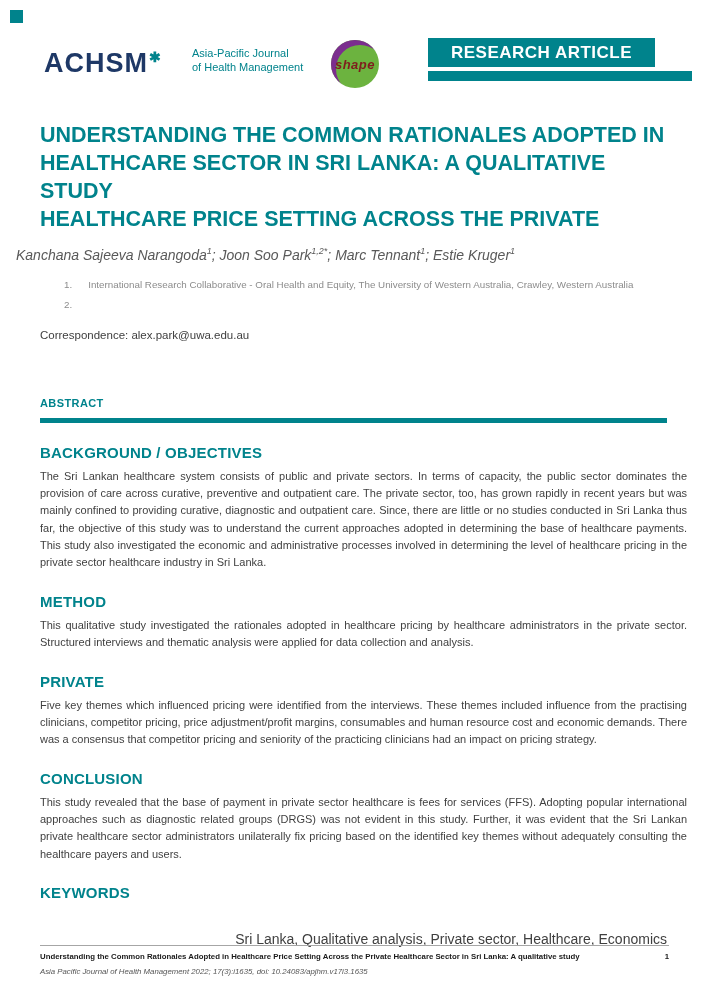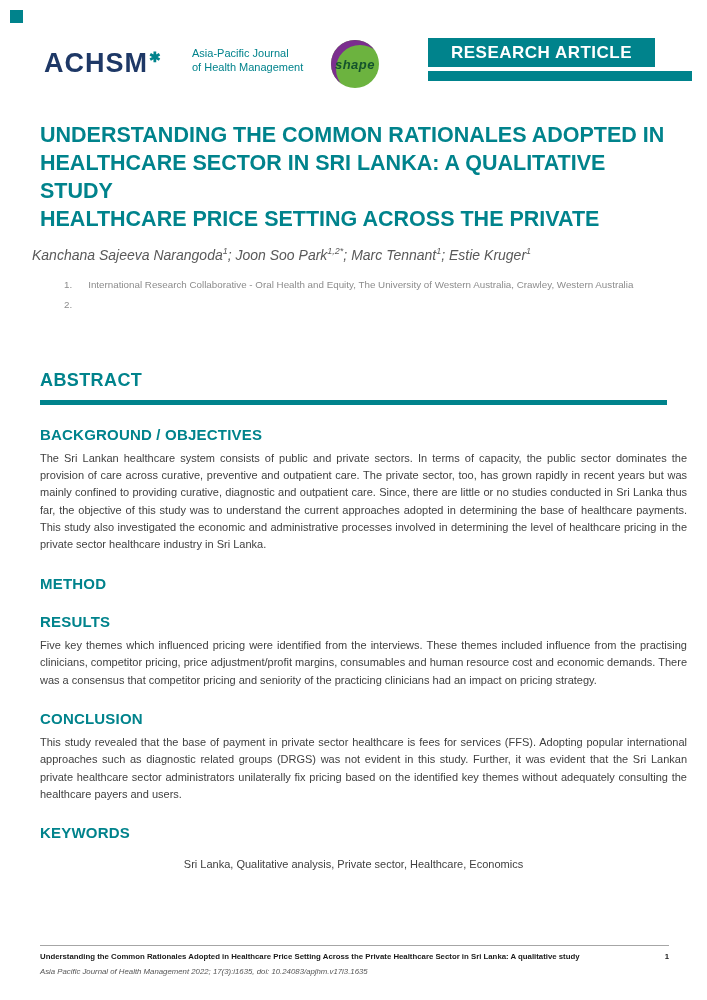--- a/index.html
+++ b/index.html
@@ -41,66 +41,66 @@
     color:var(--teal);font-size:11px;line-height:1.3;
   }
   .shape-logo{
     position:absolute;left:331px;top:40px;
     width:48px;height:48px;border-radius:50%;
     background:var(--green);
     box-shadow:inset 5px 5px 0 0 var(--purple);
     display:flex;align-items:center;justify-content:center;
   }
   .shape-logo span{
-    color:#14532d;font-size:13px;font-weight:bold;font-style:italic;
+    color:#7f1d1d;font-size:13px;font-weight:bold;font-style:italic;
     letter-spacing:.5px;
   }
   .ra-block{position:absolute;right:15px;top:38px;width:264px;}
   .ra-banner{
     width:227px;height:29px;background:var(--teal);
     color:#fff;font-size:17px;font-weight:bold;letter-spacing:.5px;
     line-height:29px;text-align:center;
   }
   .ra-strip{margin-top:4px;width:264px;height:10px;background:var(--teal);}
   
   .title{
     margin:20px 40px 0 40px;
     color:var(--teal);
     font-size:21.5px;font-weight:bold;line-height:1.3;
   }
   .authors{
-    margin:13px 40px 0 32px;
+    margin:13px 40px 0 16px;
     font-style:italic;font-size:14px;color:#595959;
   }
   .authors sup{font-size:9px;}
   .affiliations{margin:12px 40px 0 64px;list-style:none;}
   .affiliations li{
     display:flex;gap:16px;
     font-size:9.8px;color:var(--muted-text);
     line-height:1.95;
   }
   .correspondence{margin:15px 40px 0 40px;font-size:11.5px;color:#404040;}
   
   .abstract-heading{
     margin:56px 40px 8px 40px;
-    color:var(--teal);font-size:18px;font-weight:bold;letter-spacing:.4px;
+    color:var(--teal);font-size:11px;font-weight:bold;letter-spacing:.4px;
   }
   .abstract-rule{margin:9px 40px 0 40px;height:5px;background:var(--teal);}
   .sec-heading{
     margin:21px 40px 0 40px;
     color:var(--teal);font-size:15px;font-weight:bold;letter-spacing:.2px;
   }
   .sec-body{
     margin:7px 20px 0 40px;
     font-size:11px;line-height:1.58;color:var(--body-text);
     text-align:justify;
   }
   .keywords-body{
-    margin:17px 40px 0 40px;
-    font-size:11px;color:var(--body-text);text-align:center;
+    margin:30px 40px 0 40px;
+    font-size:14px;color:var(--body-text);text-align:right;
   }
   
   .footer{
     position:absolute;left:40px;right:38px;bottom:24px;
     border-top:1px solid #A6A6A6;
     padding-top:6px;
   }
   .footer-title-row{
     display:flex;justify-content:space-between;align-items:baseline;
     font-size:7.8px;font-weight:bold;color:#1A1A1A;
@@ -145,30 +145,32 @@
   <ol class="affiliations">
     <li>
       <span>1.</span>
       <span>International Research Collaborative - Oral Health and Equity, The University of Western Australia, Crawley, Western Australia</span>
     </li>
     <li>
       <span>2.</span>
     </li>
   </ol>
 
+  <p class="correspondence"><span>Correspondence: </span><span>alex.park@uwa.edu.au</span></p>
 
   <h2 class="abstract-heading">ABSTRACT</h2>
   <div class="abstract-rule"></div>
 
   <h3 class="sec-heading">BACKGROUND / OBJECTIVES</h3>
   <p class="sec-body">The Sri Lankan healthcare system consists of public and private sectors. In terms of capacity, the public sector dominates the provision of care across curative, preventive and outpatient care. The private sector, too, has grown rapidly in recent years but was mainly confined to providing curative, diagnostic and outpatient care. Since, there are little or no studies conducted in Sri Lanka thus far, the objective of this study was to understand the current approaches adopted in determining the base of healthcare payments. This study also investigated the economic and administrative processes involved in determining the level of healthcare pricing in the private sector healthcare industry in Sri Lanka.</p>
 
   <h3 class="sec-heading">METHOD</h3>
+  <p class="sec-body">This qualitative study investigated the rationales adopted in healthcare pricing by healthcare administrators in the private sector. Structured interviews and thematic analysis were applied for data collection and analysis.</p>
 
-  <h3 class="sec-heading">RESULTS</h3>
+  <h3 class="sec-heading">PRIVATE</h3>
   <p class="sec-body">Five key themes which influenced pricing were identified from the interviews. These themes included influence from the practising clinicians, competitor pricing, price adjustment/profit margins, consumables and human resource cost and economic demands. There was a consensus that competitor pricing and seniority of the practicing clinicians had an impact on pricing strategy.</p>
 
   <h3 class="sec-heading">CONCLUSION</h3>
   <p class="sec-body">This study revealed that the base of payment in private sector healthcare is fees for services (FFS). Adopting popular international approaches such as diagnostic related groups (DRGS) was not evident in this study. Further, it was evident that the Sri Lankan private healthcare sector administrators unilaterally fix pricing based on the identified key themes without adequately consulting the healthcare payers and users.</p>
 
   <h3 class="sec-heading">KEYWORDS</h3>
   <p class="keywords-body">Sri Lanka, Qualitative analysis, Private sector, Healthcare, Economics</p>
 
   <div class="footer">
     <div class="footer-title-row">

